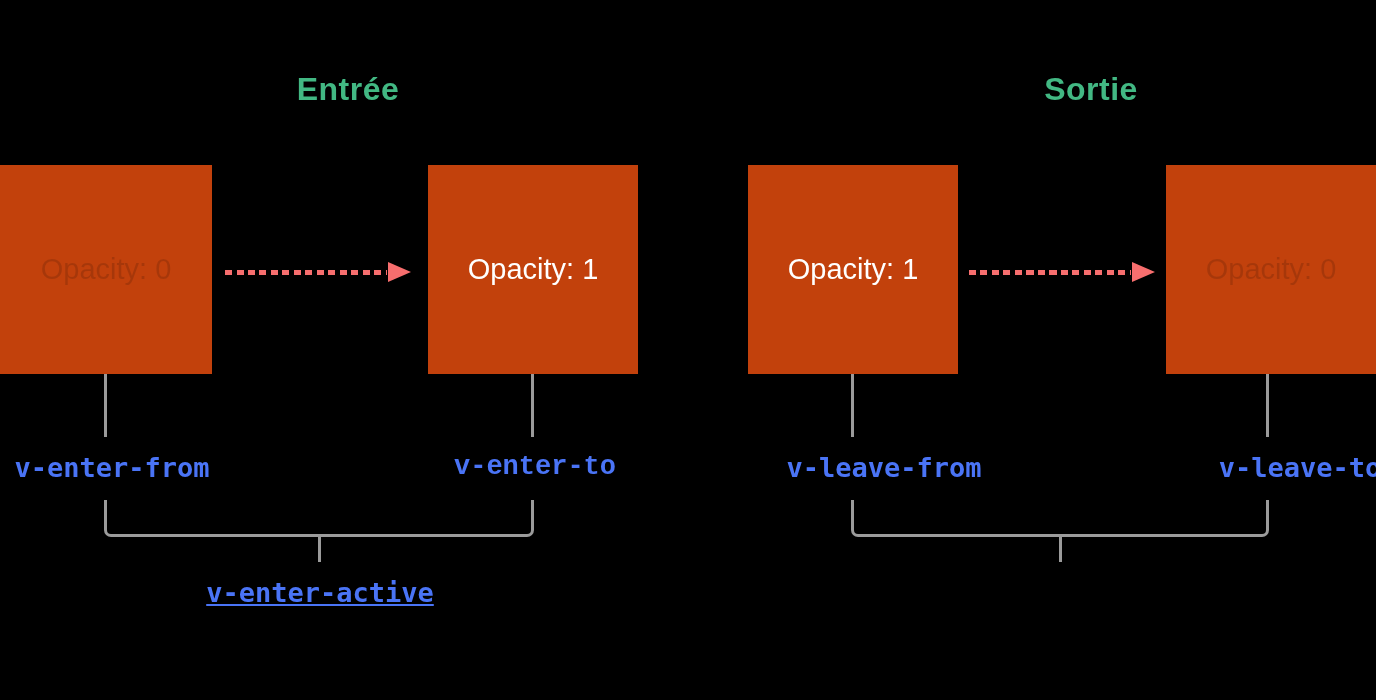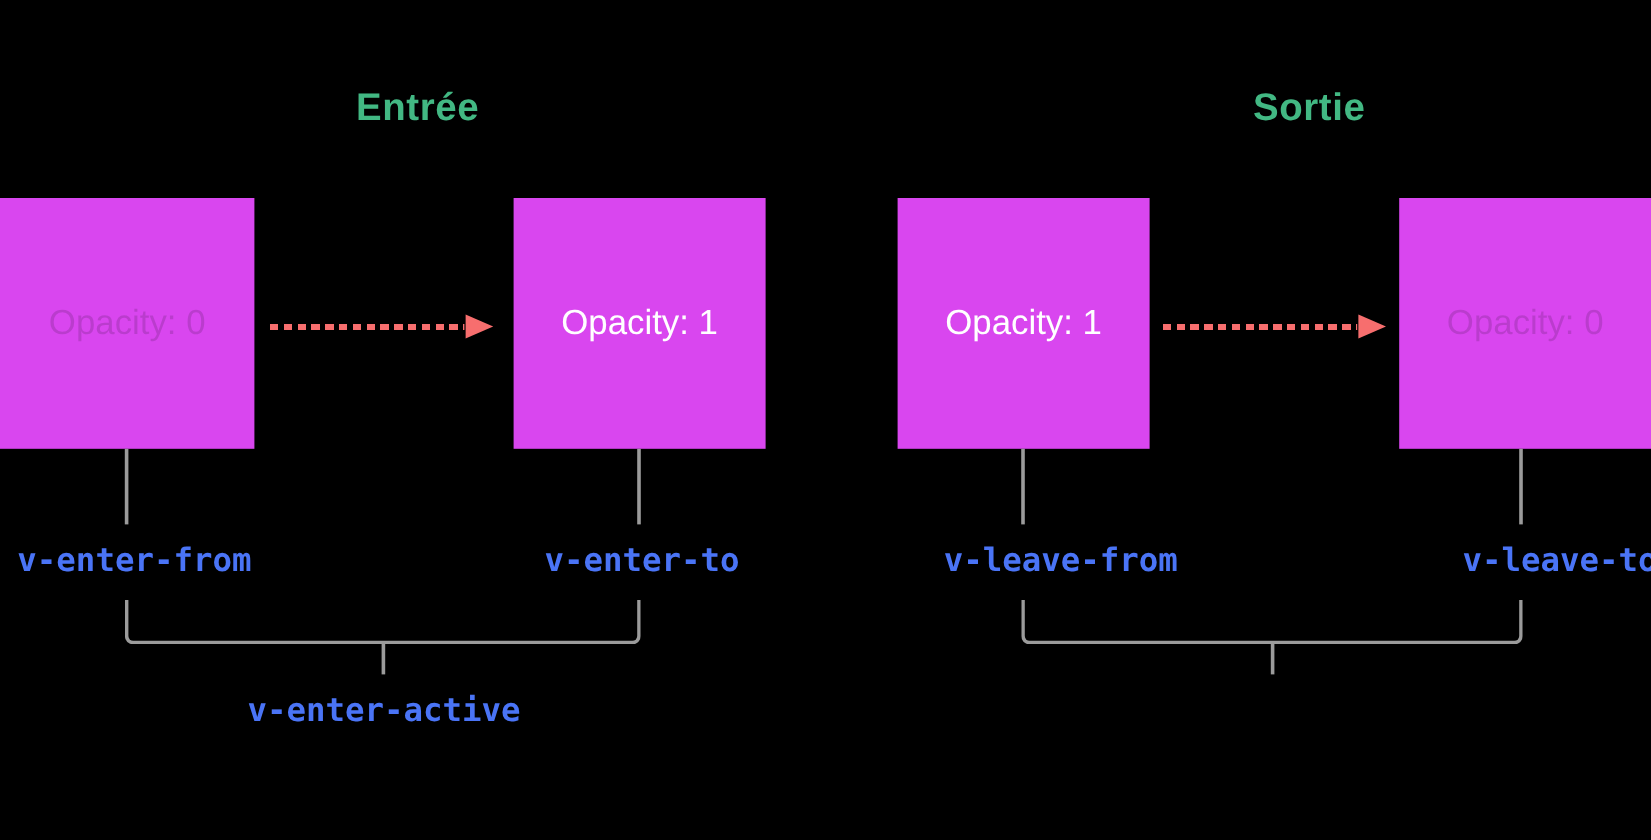--- a/index.html
+++ b/index.html
@@ -14,21 +14,21 @@
   .phase-title{
     position:absolute;top:71px;margin:0;
     font:bold 32px "Liberation Sans",sans-serif;
     color:#42b883;text-align:center;letter-spacing:.5px;padding-left:29px;
   }
   #title-enter{left:0;width:638px;}
   #title-leave{left:748px;width:628px;}
   
   .state-box{
     position:absolute;top:165px;height:209px;
-    background:#d946ef;
+    background:#c2410c;
     display:flex;align-items:center;justify-content:center;
     font:29px "Liberation Sans",sans-serif;
     color:#ffffff;white-space:nowrap;
   }
   .state-box.faded{color:rgba(0,0,0,0.14);}
   #box-enter-from{left:0;width:212px;}
   #box-enter-to{left:428px;width:210px;}
   #box-leave-from{left:748px;width:210px;}
   #box-leave-to{left:1166px;width:210px;}
   
@@ -52,40 +52,40 @@
   #vline-leave-from{left:851px;}
   #vline-leave-to{left:1266px;}
   
   .class-label{
     position:absolute;top:452px;
     transform:translateX(-50%);
     font:bold 27px "DejaVu Sans Mono","Liberation Mono",monospace;
     color:#4a74f6;white-space:nowrap;text-align:center;
   }
   #label-enter-from{left:112px;}
-  #label-enter-to{left:535px;}
+  #label-enter-to{left:535px;font-family:Liberation Mono, monospace;}
   #label-leave-from{left:884px;}
   #label-leave-to{left:1300px;}
   
   .bracket{
     position:absolute;top:500px;height:37px;
     box-sizing:border-box;
     border:3px solid #9b9b9b;border-top:none;
     border-radius:0 0 7px 7px;
   }
   #bracket-enter{left:104px;width:430px;}
   #bracket-leave{left:851px;width:418px;}
   .bracket-stem{position:absolute;top:535px;width:3px;height:27px;background:#9b9b9b;}
   #stem-enter{left:318px;}
   #stem-leave{left:1059px;}
   .active-label{
     position:absolute;top:577px;
     transform:translateX(-50%);
     font:bold 27px "DejaVu Sans Mono","Liberation Mono",monospace;
-    color:#4a74f6;white-space:nowrap;
+    color:#4a74f6;white-space:nowrap;text-decoration:underline;
   }
   #label-enter-active{left:320px;}
   #label-leave-active{left:1060px;}
 </style>
 </head>
 <body>
 
 <div class="canvas">
 
   <h2 class="phase-title" id="title-enter">Entrée</h2>

